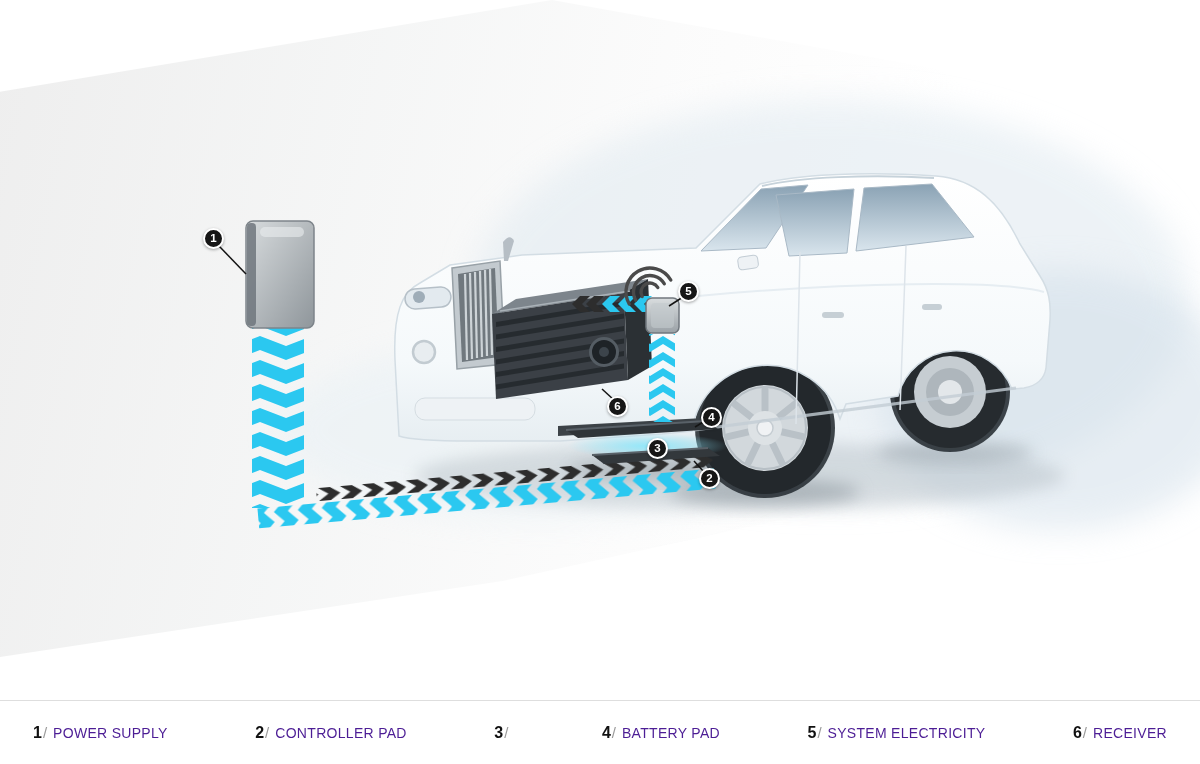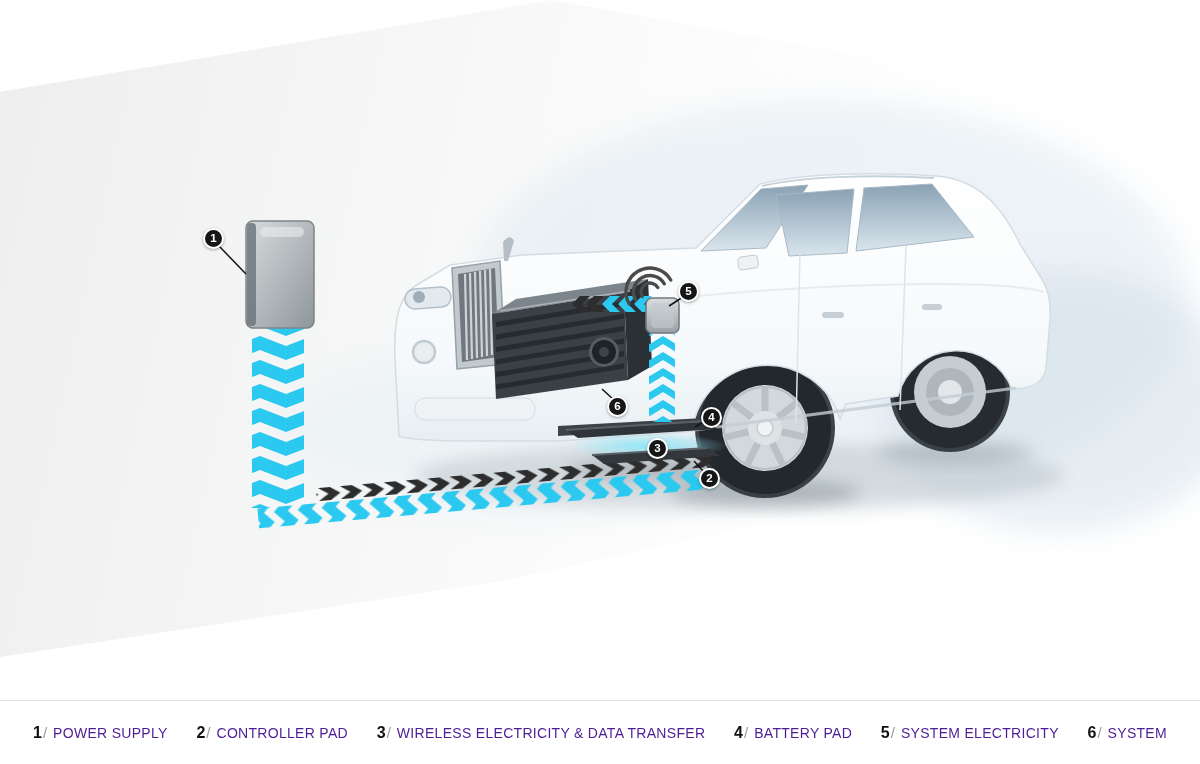--- a/index.html
+++ b/index.html
@@ -232,32 +232,31 @@
         <span class="lg-label">POWER SUPPLY</span>
     </div>
     <div class="legend-item">
       <span class="lg-num">2</span>
         <span class="lg-sep">/</span>
         <span class="lg-label">CONTROLLER PAD</span>
     </div>
     <div class="legend-item">
       <span class="lg-num">3</span>
         <span class="lg-sep">/</span>
-        <span class="lg-label">WIRELESS ELECTRICITY &amp; DATA TRANSFER</span>
     </div>
     <div class="legend-item">
       <span class="lg-num">4</span>
         <span class="lg-sep">/</span>
         <span class="lg-label">BATTERY PAD</span>
     </div>
     <div class="legend-item">
       <span class="lg-num">5</span>
         <span class="lg-sep">/</span>
         <span class="lg-label">SYSTEM ELECTRICITY</span>
     </div>
     <div class="legend-item">
       <span class="lg-num">6</span>
         <span class="lg-sep">/</span>
-        <span class="lg-label">SYSTEM</span>
+        <span class="lg-label">RECEIVER</span>
     </div>
   </div>
 
 </div>
 
 </body></html>

